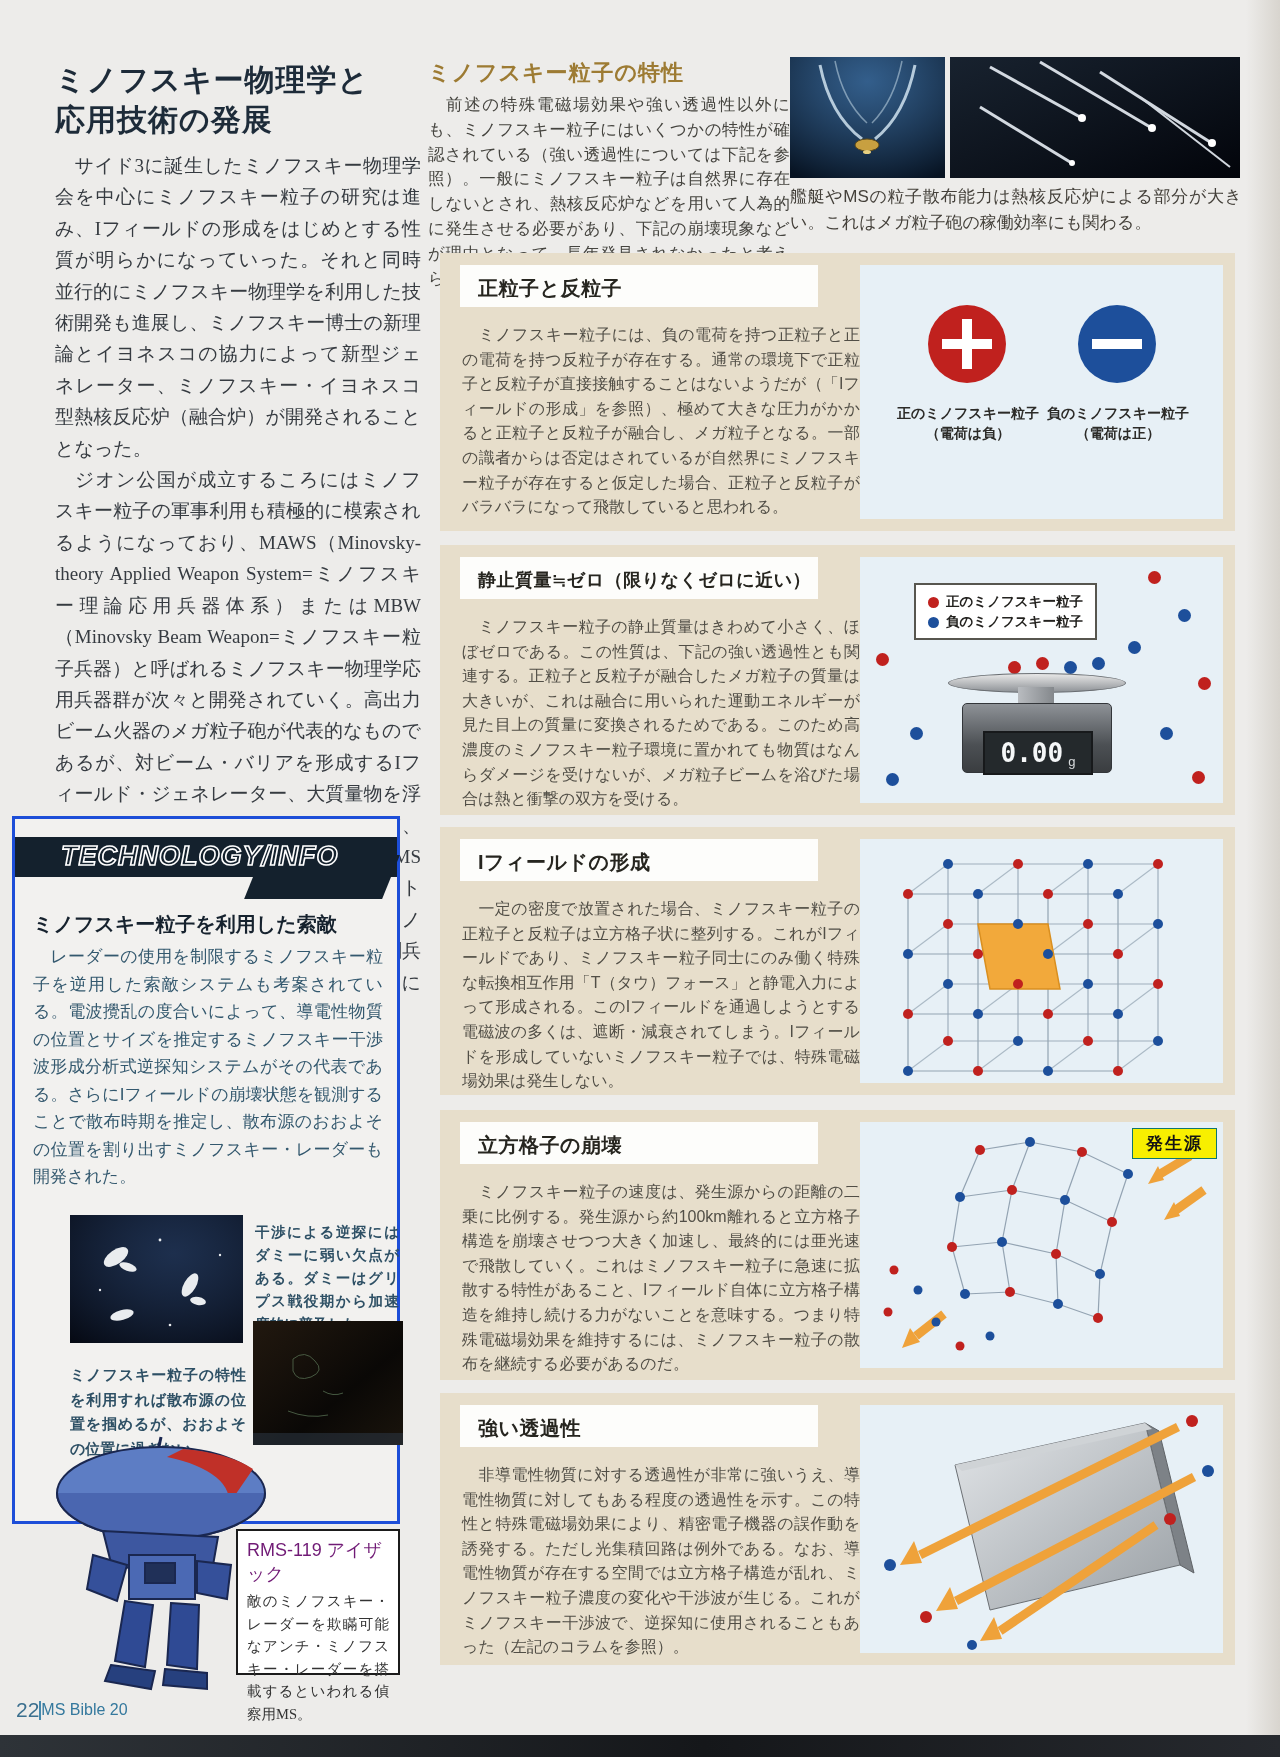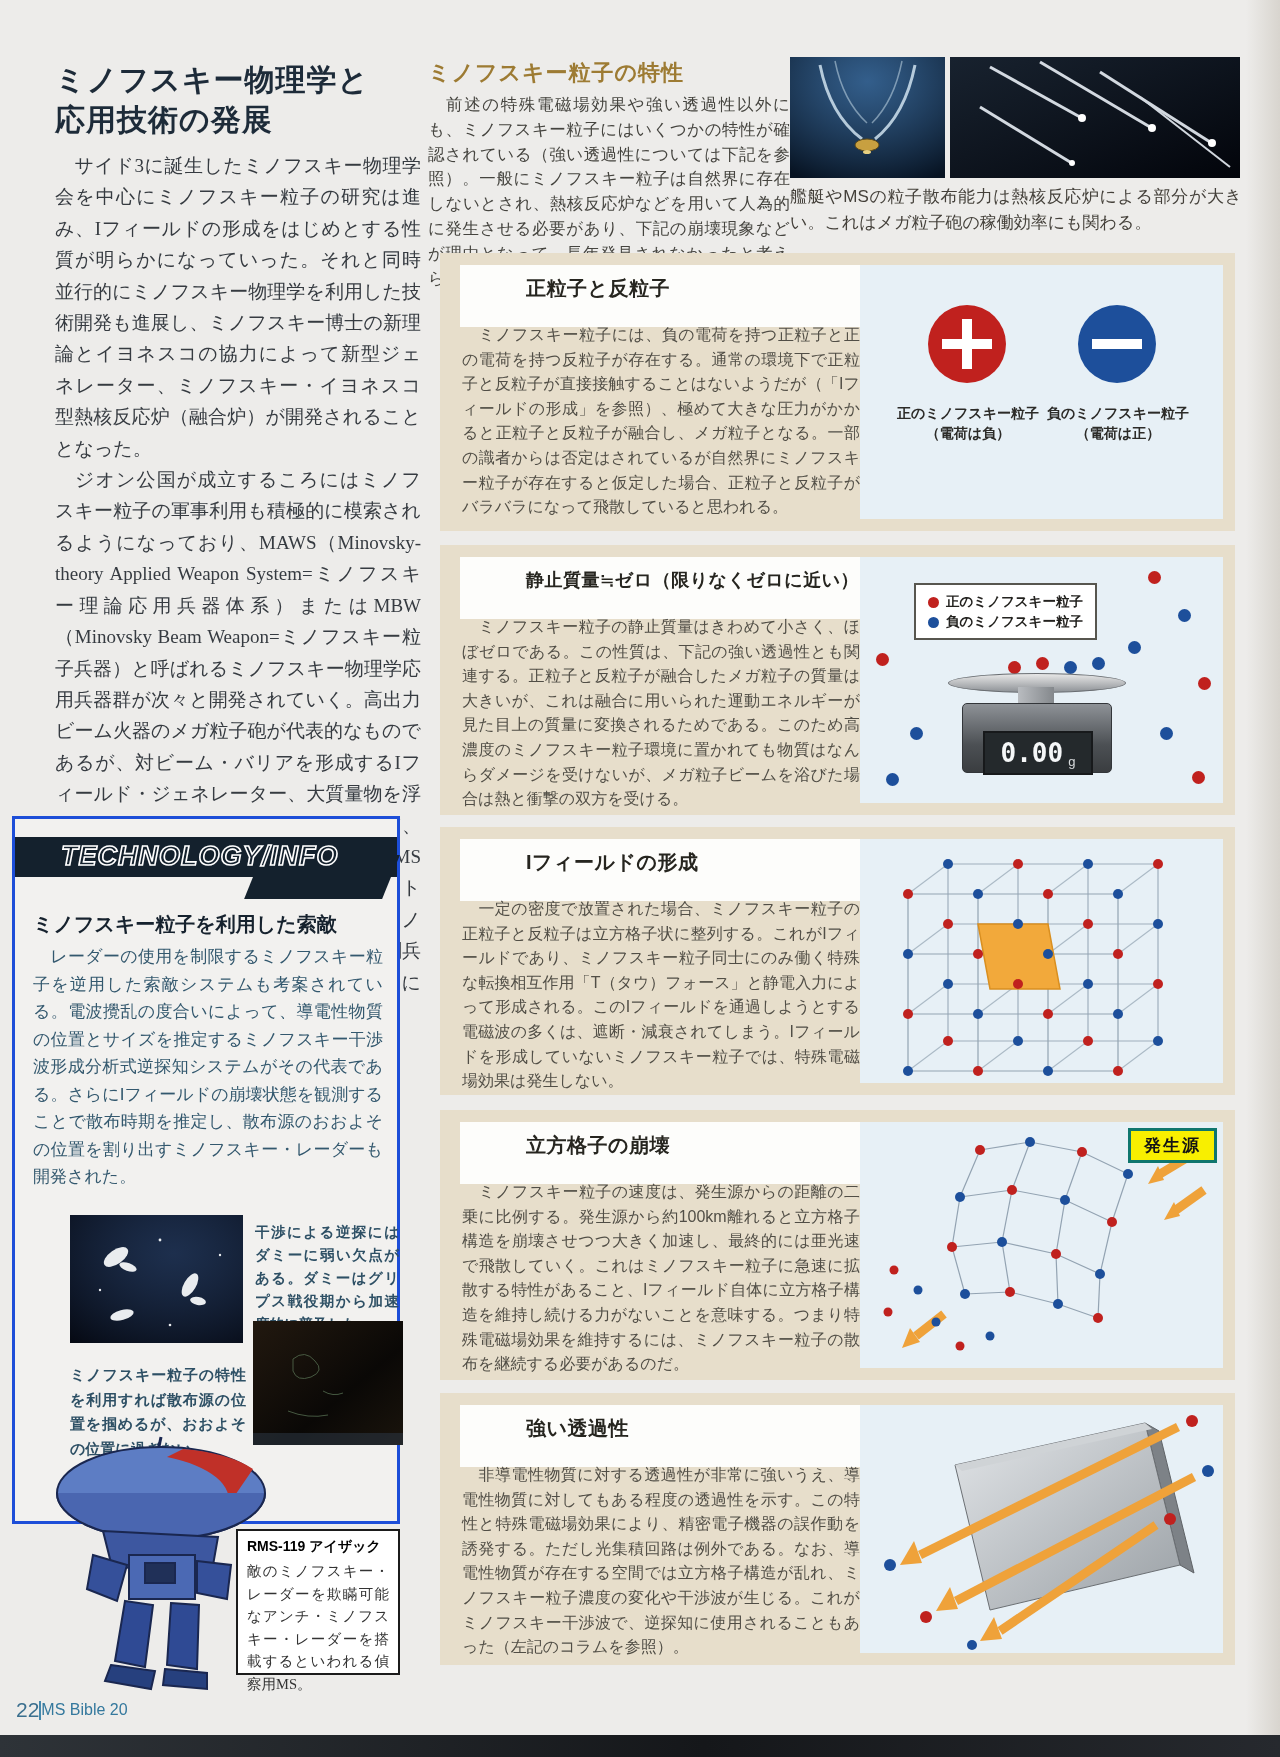--- a/index.html
+++ b/index.html
@@ -33,21 +33,21 @@
     font-size:17px;line-height:27.5px;color:#33586e;text-align:justify;}
   .tphoto1{position:absolute;left:55px;top:396px;width:173px;height:128px;}
   .tcap1{position:absolute;left:240px;top:402px;width:144px;
     font-size:14.5px;line-height:23px;color:#2e5065;font-weight:bold;text-align:justify;}
   .tphoto2{position:absolute;left:238px;top:502px;width:150px;height:124px;}
   .tcap2{position:absolute;left:55px;top:544px;width:176px;
     font-size:15px;line-height:24.5px;color:#2e5065;font-weight:bold;text-align:justify;}
   .msart{position:absolute;left:18px;top:616px;width:250px;height:256px;}
   .rmsbox{position:absolute;left:221px;top:710px;width:164px;height:146px;
     background:#ffffff;border:2px solid #1b1b1b;box-sizing:border-box;padding:7px 9px;}
-  .rmsname{font-size:14px;font-weight:bold;color:#000000;margin:0 0 4px 0;}
+  .rmsname{font-size:18px;font-weight:normal;color:#701a75;margin:0 0 4px 0;}
   .rmsdesc{font-size:14.5px;line-height:22.5px;color:#333;text-align:justify;font-family:Liberation Serif, serif;}
 
   
   .footer{position:absolute;left:16px;top:1698px;display:flex;align-items:center;gap:0;}
   .footer .pnum{font-size:21px;color:#3b6f8e;}
   .footer .fdiv{width:2px;height:19px;background:#4488ad;}
   .footer .fmag{font-size:16px;color:#34789d;}
 
   
   .rheading{position:absolute;left:428px;top:58px;font-size:22px;font-weight:bold;
@@ -56,21 +56,21 @@
     font-size:16.5px;line-height:24.8px;color:#45443f;text-align:justify;}
   .topphoto1{position:absolute;left:790px;top:57px;width:155px;height:121px;}
   .topphoto2{position:absolute;left:950px;top:57px;width:290px;height:121px;}
   .topcap{position:absolute;left:790px;top:184px;width:452px;
     font-size:17px;line-height:26px;color:#44403a;text-align:justify;}
 
   .box{position:absolute;left:440px;width:795px;background:#e7decb;}
   .b1{top:253px;height:278px;} .b2{top:545px;height:270px;}
   .b3{top:827px;height:268px;} .b4{top:1110px;height:270px;}
   .b5{top:1393px;height:272px;}
-  .box-head{position:absolute;left:20px;top:12px;width:358px;height:62px;background:#fdfdfb;padding-left:48px;}
+  .box-head{position:absolute;left:20px;top:12px;width:358px;height:42px;background:#fdfdfb;}
   .box-title{padding-left:18px;line-height:46px;font-size:20px;font-weight:bold;
     color:#26251f;letter-spacing:0.5px;white-space:nowrap;}
   .b2 .box-title{font-size:18px;}
   .box-body{position:absolute;left:22px;top:70px;width:398px;
     font-size:16px;line-height:24.6px;color:#514e46;text-align:justify;}
   .panel{position:absolute;right:12px;top:12px;bottom:12px;width:363px;background:#e7f0f6;}
 
   
   .pcircle{position:absolute;width:78px;height:78px;border-radius:50%;top:40px;}
   .pcircle.red{left:68px;background:#c0211e;}
@@ -96,21 +96,21 @@
   .sc-stem{position:absolute;left:158px;top:130px;width:36px;height:16px;
     background:linear-gradient(90deg,#b9bcc0,#84888c);}
   .sc-body{position:absolute;left:102px;top:146px;width:148px;height:68px;border-radius:5px;
     background:linear-gradient(180deg,#8e9297,#4c5054 60%,#3a3d40);border:1px solid #33363a;}
   .sc-lcd{position:absolute;left:20px;top:27px;width:106px;height:40px;background:#24292c;
     border:2px solid #17191b;display:flex;align-items:center;justify-content:center;gap:5px;}
   .sc-val{font-family:"DejaVu Sans Mono",monospace;font-size:26px;font-weight:bold;color:#f5f7f8;}
   .sc-unit{font-size:13px;color:#d7dadc;align-self:flex-end;margin-bottom:4px;}
 
   
-  .ylabel{position:absolute;top:6px;right:6px;background:#f8ef00;border:3px solid #0f766e;
+  .ylabel{position:absolute;top:6px;right:6px;background:#f8ef00;border:1px solid #0f766e;
     color:#141414;font-size:17px;font-weight:bold;padding:3px 13px;letter-spacing:2px;}
 </style>
 </head>
 <body>
 
 <div class="page">
 
   <div class="ltitle">
     <div>ミノフスキー物理学と</div>
     <div>応用技術の発展</div>

